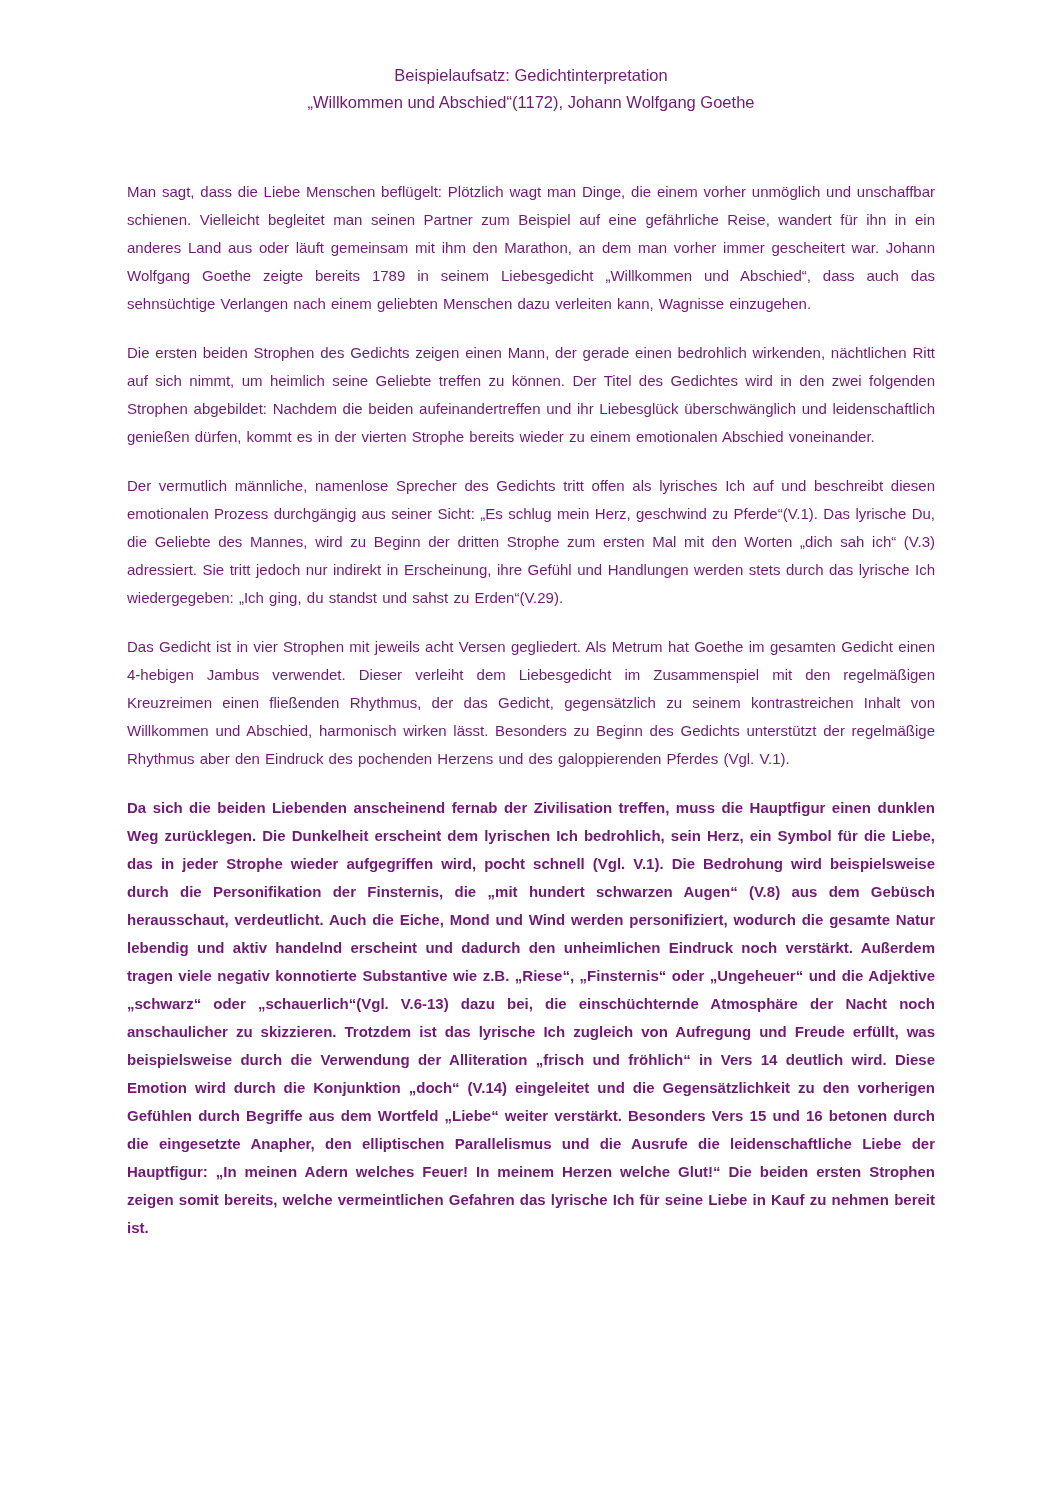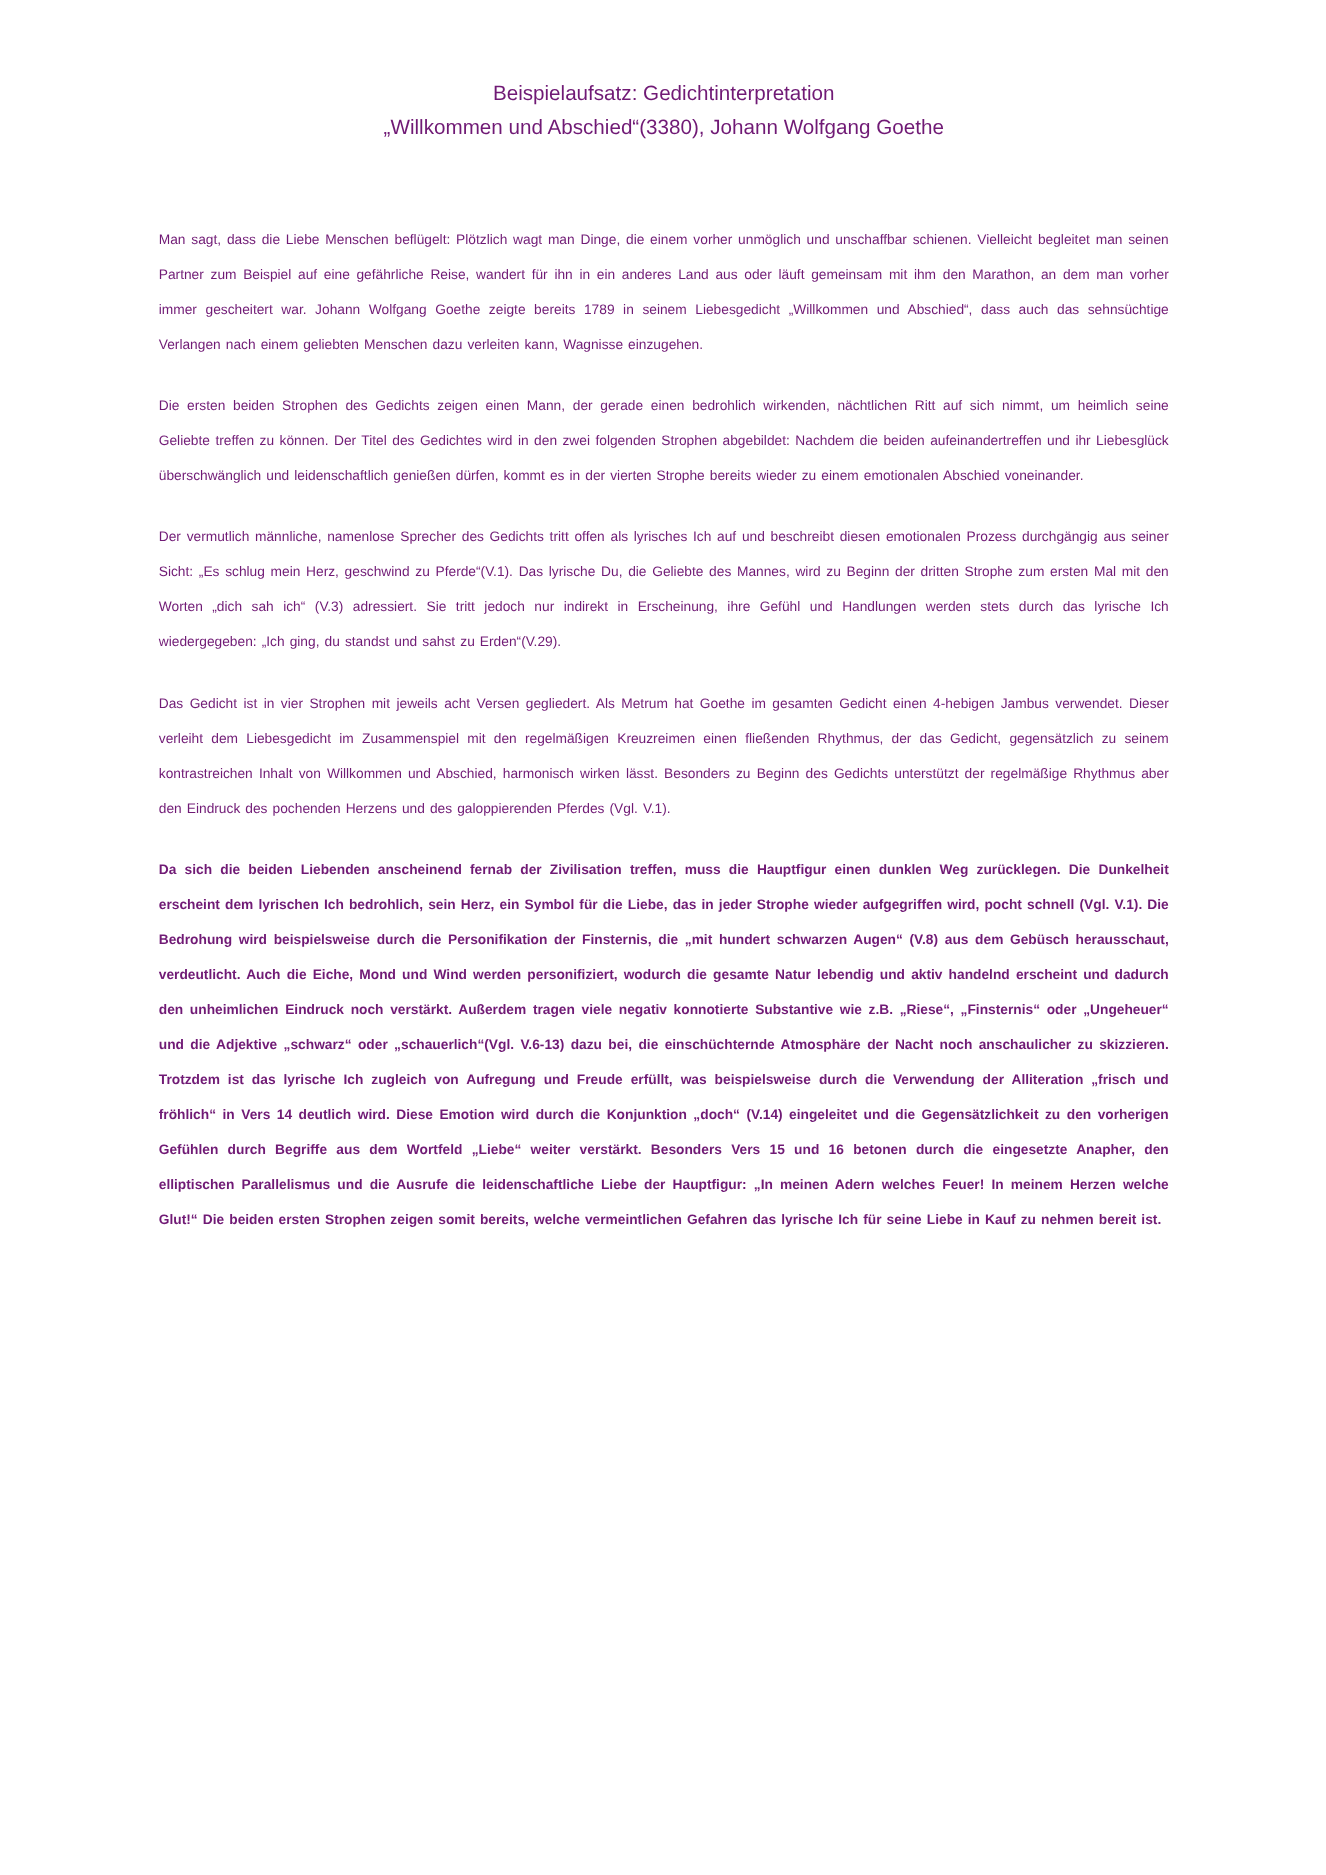--- a/index.html
+++ b/index.html
@@ -26,39 +26,39 @@
     font-weight: 400;
     margin: 0 0 62px 0;
   }
   .doc-title .title-line {
     display: block;
     white-space: nowrap;
   }
   .para {
     text-align: justify;
     text-justify: inter-word;
-    font-size: 11px;
+    font-size: 15px;
     line-height: 28px;
     margin: 0 0 21px 0;
     word-spacing: 1px;
   }
   .para:last-child {
     margin-bottom: 0;
     font-weight: bold;
   }
 </style>
 </head>
 <body>
 
 <div class="page">
   <div class="content">
 
     <h1 class="doc-title">
       <span class="title-line">Beispielaufsatz: Gedichtinterpretation</span>
-      <span class="title-line">„Willkommen und Abschied“(3380), Johann Wolfgang Goethe</span>
+      <span class="title-line">„Willkommen und Abschied“(1172), Johann Wolfgang Goethe</span>
     </h1>
 
     <p class="para">Man sagt, dass die Liebe Menschen beflügelt: Plötzlich wagt man Dinge, die einem vorher unmöglich und unschaffbar schienen. Vielleicht begleitet man seinen Partner zum Beispiel auf eine gefährliche Reise, wandert für ihn in ein anderes Land aus oder läuft gemeinsam mit ihm den Marathon, an dem man vorher immer gescheitert war. Johann Wolfgang Goethe zeigte bereits 1789 in seinem Liebesgedicht „Willkommen und Abschied“, dass auch das sehnsüchtige Verlangen nach einem geliebten Menschen dazu verleiten kann, Wagnisse einzugehen.</p>
 
     <p class="para">Die ersten beiden Strophen des Gedichts zeigen einen Mann, der gerade einen bedrohlich wirkenden, nächtlichen Ritt auf sich nimmt, um heimlich seine Geliebte treffen zu können. Der Titel des Gedichtes wird in den zwei folgenden Strophen abgebildet: Nachdem die beiden aufeinandertreffen und ihr Liebesglück überschwänglich und leidenschaftlich genießen dürfen, kommt es in der vierten Strophe bereits wieder zu einem emotionalen Abschied voneinander.</p>
 
     <p class="para">Der vermutlich männliche, namenlose Sprecher des Gedichts tritt offen als lyrisches Ich auf und beschreibt diesen emotionalen Prozess durchgängig aus seiner Sicht: „Es schlug mein Herz, geschwind zu Pferde“(V.1). Das lyrische Du, die Geliebte des Mannes, wird zu Beginn der dritten Strophe zum ersten Mal mit den Worten „dich sah ich“ (V.3) adressiert. Sie tritt jedoch nur indirekt in Erscheinung, ihre Gefühl und Handlungen werden stets durch das lyrische Ich wiedergegeben: „Ich ging, du standst und sahst zu Erden“(V.29).</p>
 
     <p class="para">Das Gedicht ist in vier Strophen mit jeweils acht Versen gegliedert. Als Metrum hat Goethe im gesamten Gedicht einen 4-hebigen Jambus verwendet. Dieser verleiht dem Liebesgedicht im Zusammenspiel mit den regelmäßigen Kreuzreimen einen fließenden Rhythmus, der das Gedicht, gegensätzlich zu seinem kontrastreichen Inhalt von Willkommen und Abschied, harmonisch wirken lässt. Besonders zu Beginn des Gedichts unterstützt der regelmäßige Rhythmus aber den Eindruck des pochenden Herzens und des galoppierenden Pferdes (Vgl. V.1).</p>
 

